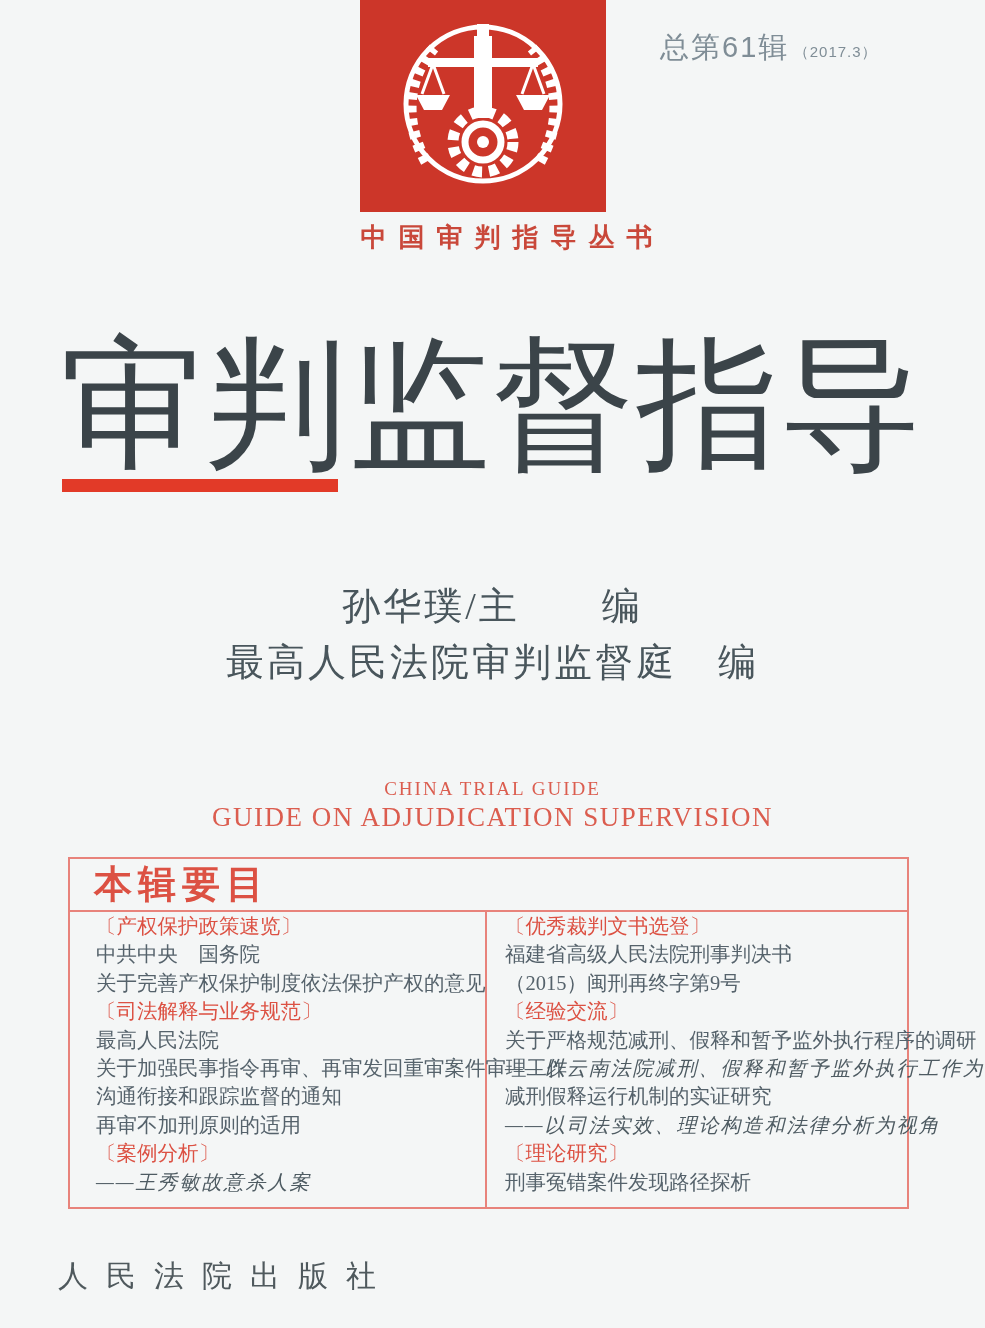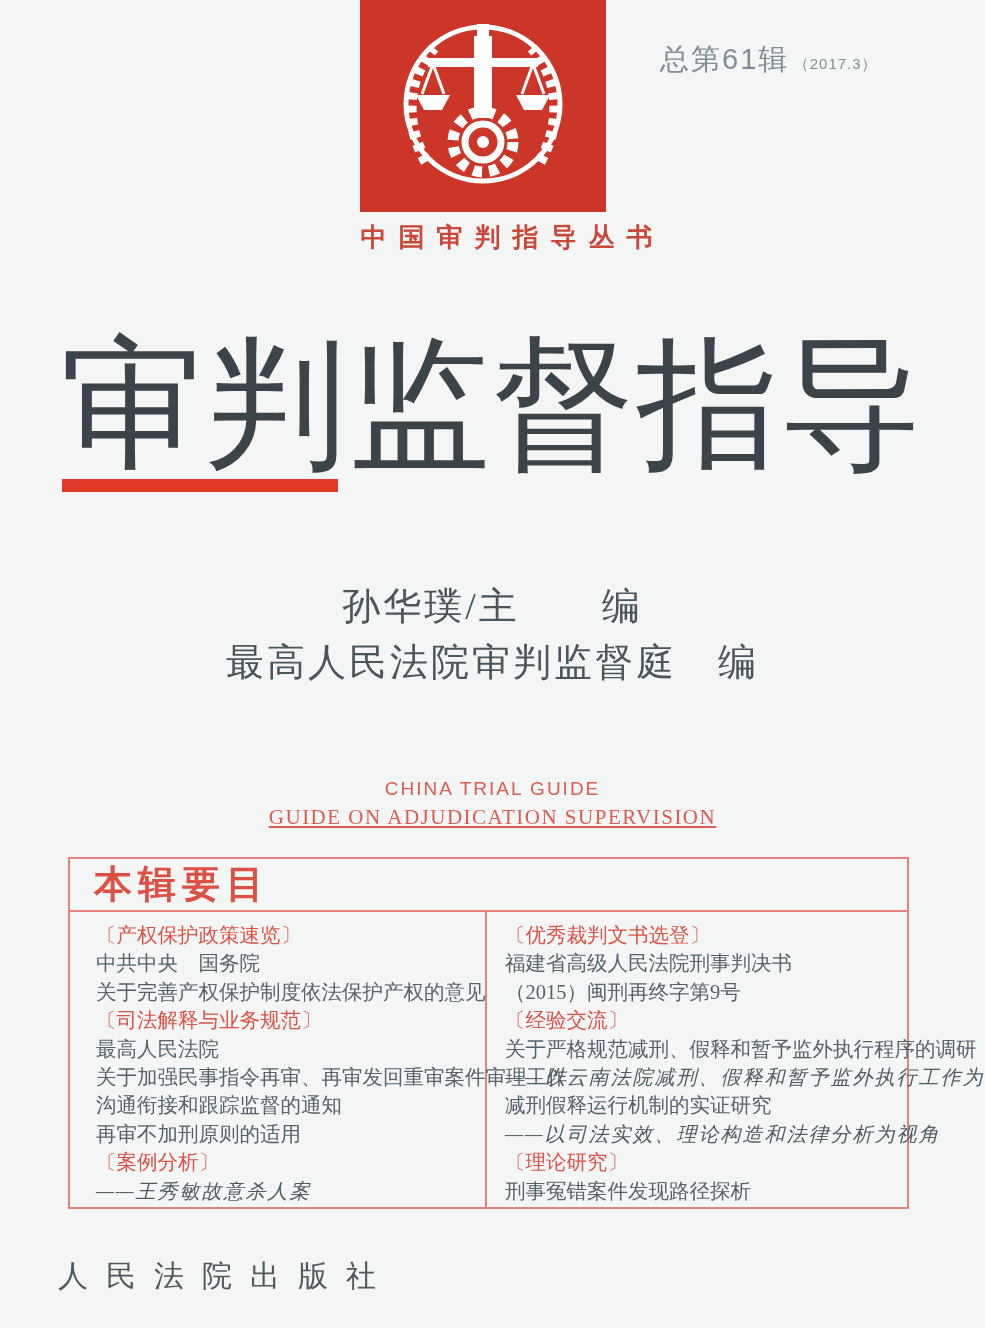--- a/index.html
+++ b/index.html
@@ -6,21 +6,21 @@
   body {
     width: 985px; height: 1328px;
     position: relative;
     background: #f4f6f6;
     overflow: hidden;
     font-family: "Liberation Serif", serif;
   }
 
   
   .issue {
-    position: absolute; top: 40px; left: 660px; width: 300px;
+    position: absolute; top: 28px; left: 660px; width: 300px;
     color: #7f8d96;
     font-family: "Liberation Sans", sans-serif;
     white-space: nowrap;
   }
   .issue .num { font-size: 29px; letter-spacing: 2px; }
   .issue .date { font-size: 15px; letter-spacing: 1px; }
 
   
   .logo-block {
     position: absolute; left: 360px; top: 0; width: 246px; height: 212px;
@@ -60,43 +60,43 @@
     letter-spacing: 3px;
     margin-top: 38px;
   }
 
   
   .english {
     position: absolute; top: 776px; left: 0; width: 985px;
     text-align: center; color: #db5d4f;
   }
   .english .en1 {
-    font-family: Liberation Sans, sans-serif;
+    font-family: Liberation Serif, serif;
     font-size: 19px; letter-spacing: 2px; line-height: 26px;
   }
   .english .en2 {
     font-family: "Liberation Serif", serif;
-    font-size: 21px; letter-spacing: 1.5px; line-height: 30px; text-decoration: underline;
+    font-size: 27px; letter-spacing: 1.5px; line-height: 30px;
   }
 
   
   .toc-box {
     position: absolute; left: 68px; top: 857px;
     width: 837px; height: 348px;
     border: 2px solid #e8837b;
     background: transparent;
   }
   .toc-header {
     height: 51px; line-height: 51px;
     border-bottom: 2px solid #e8837b;
     color: #dc5143; font-size: 38px; font-weight: bold;
     letter-spacing: 6px; padding-left: 24px;
   }
   .toc-cols { display: flex; height: 295px; }
-  .toc-col { box-sizing: border-box; padding-top: 9px; }
+  .toc-col { box-sizing: border-box; }
   .toc-col.left {
     width: 417px; border-right: 2px solid #e8837b;
     padding-left: 26px; padding-right: 8px;
   }
   .toc-col.right { flex: 1; padding-left: 18px; padding-right: 8px; }
   .toc-line {
     font-size: 20.5px; line-height: 28.4px;
     color: #55626b; white-space: nowrap;
   }
   .toc-line.section { color: #dc5143; }

